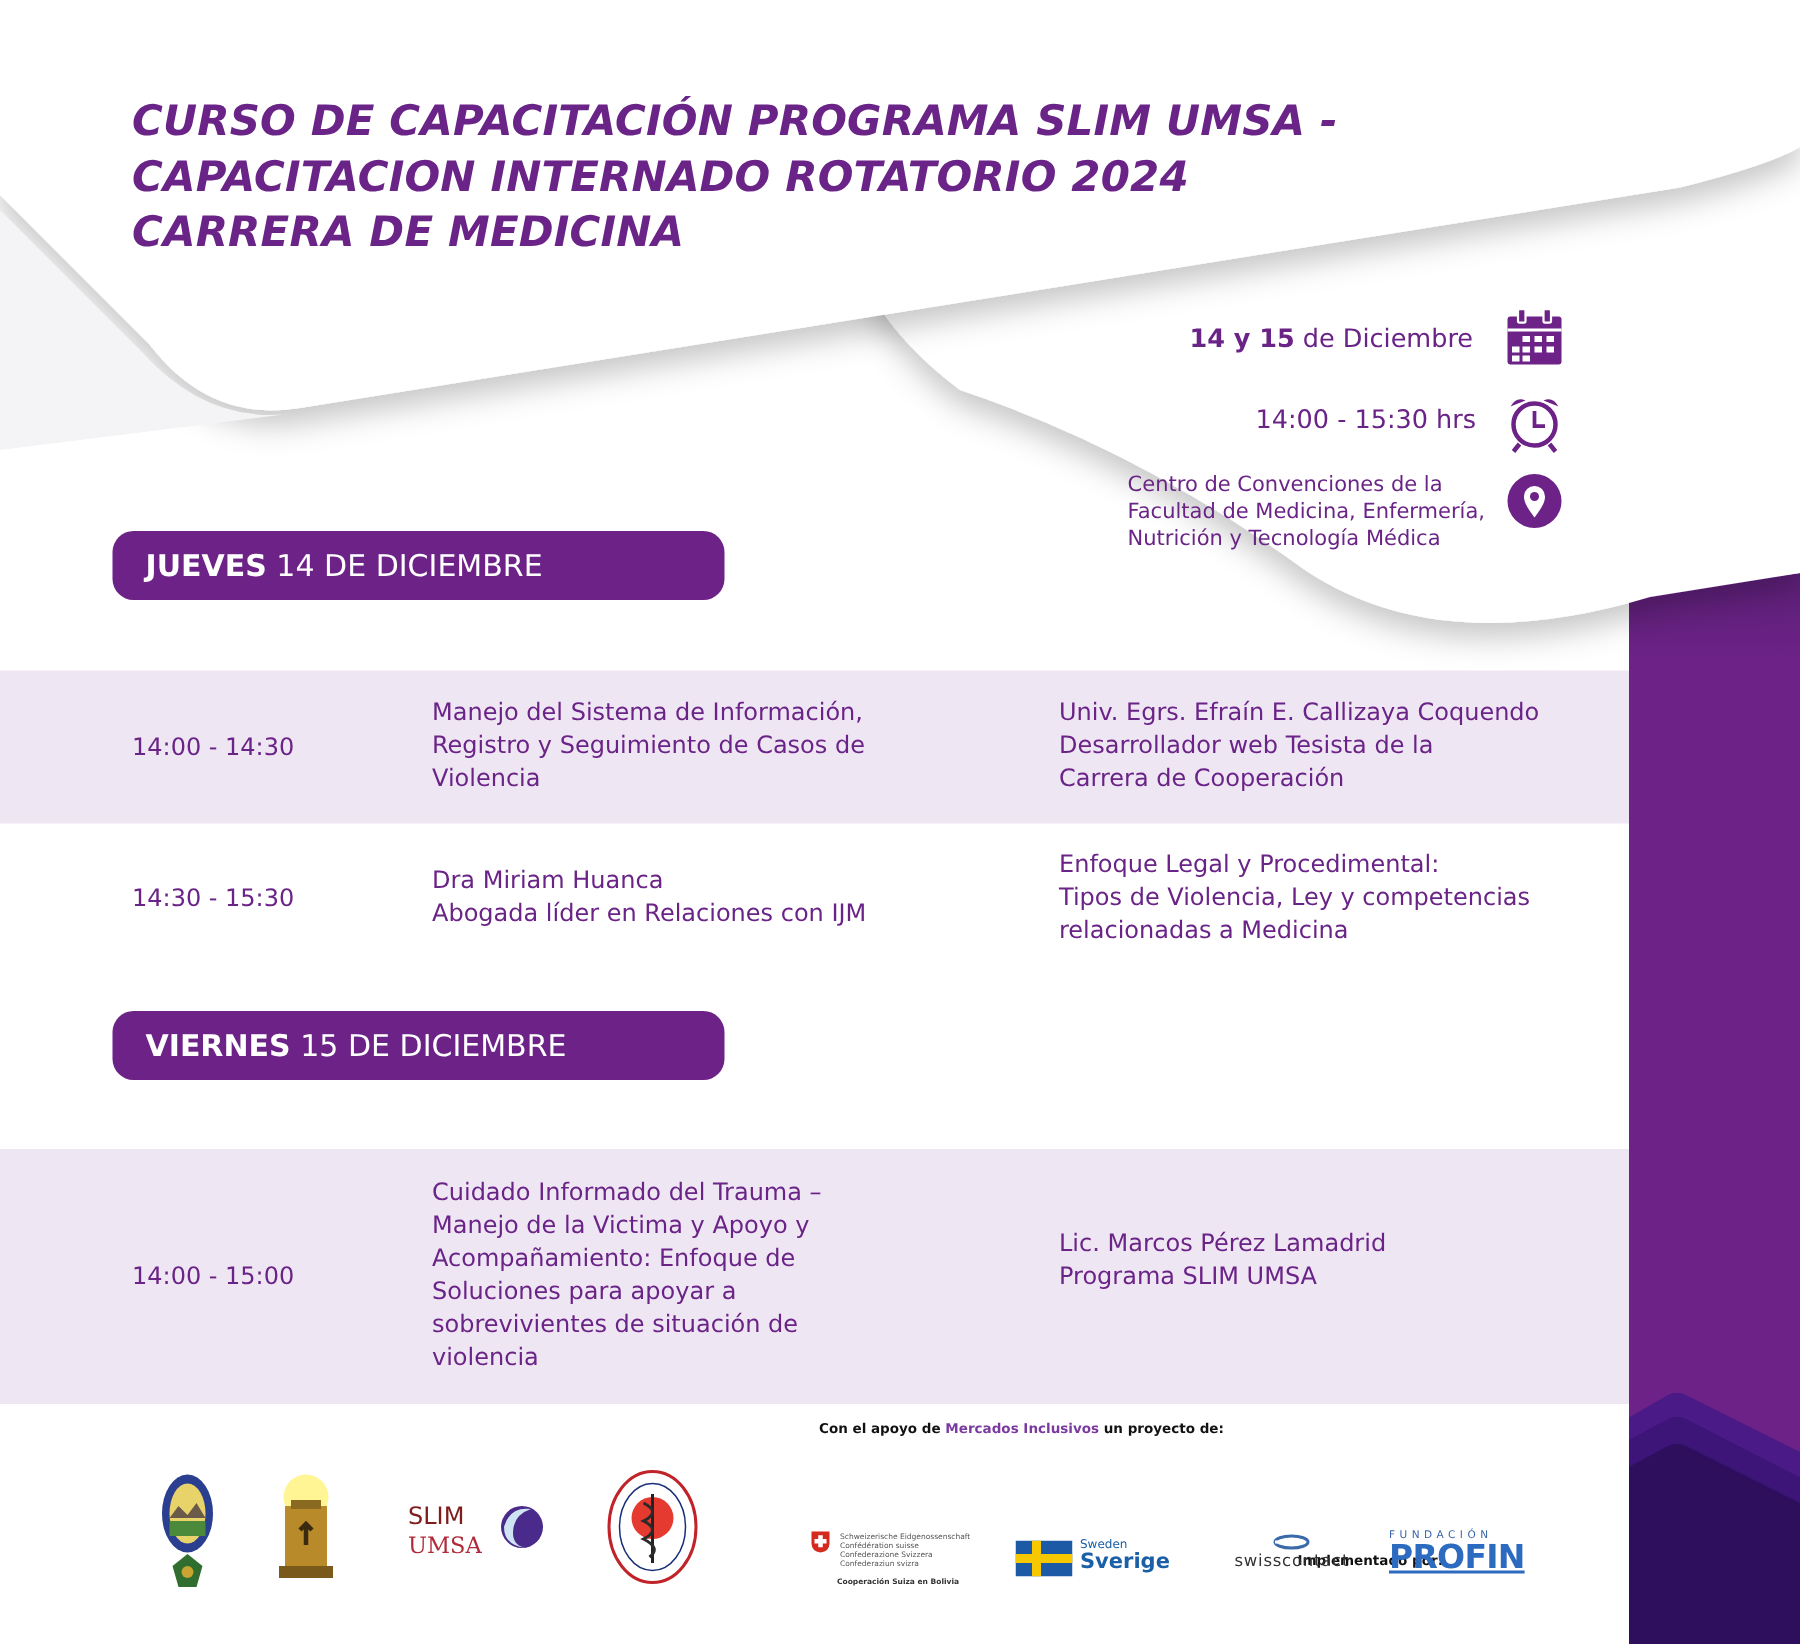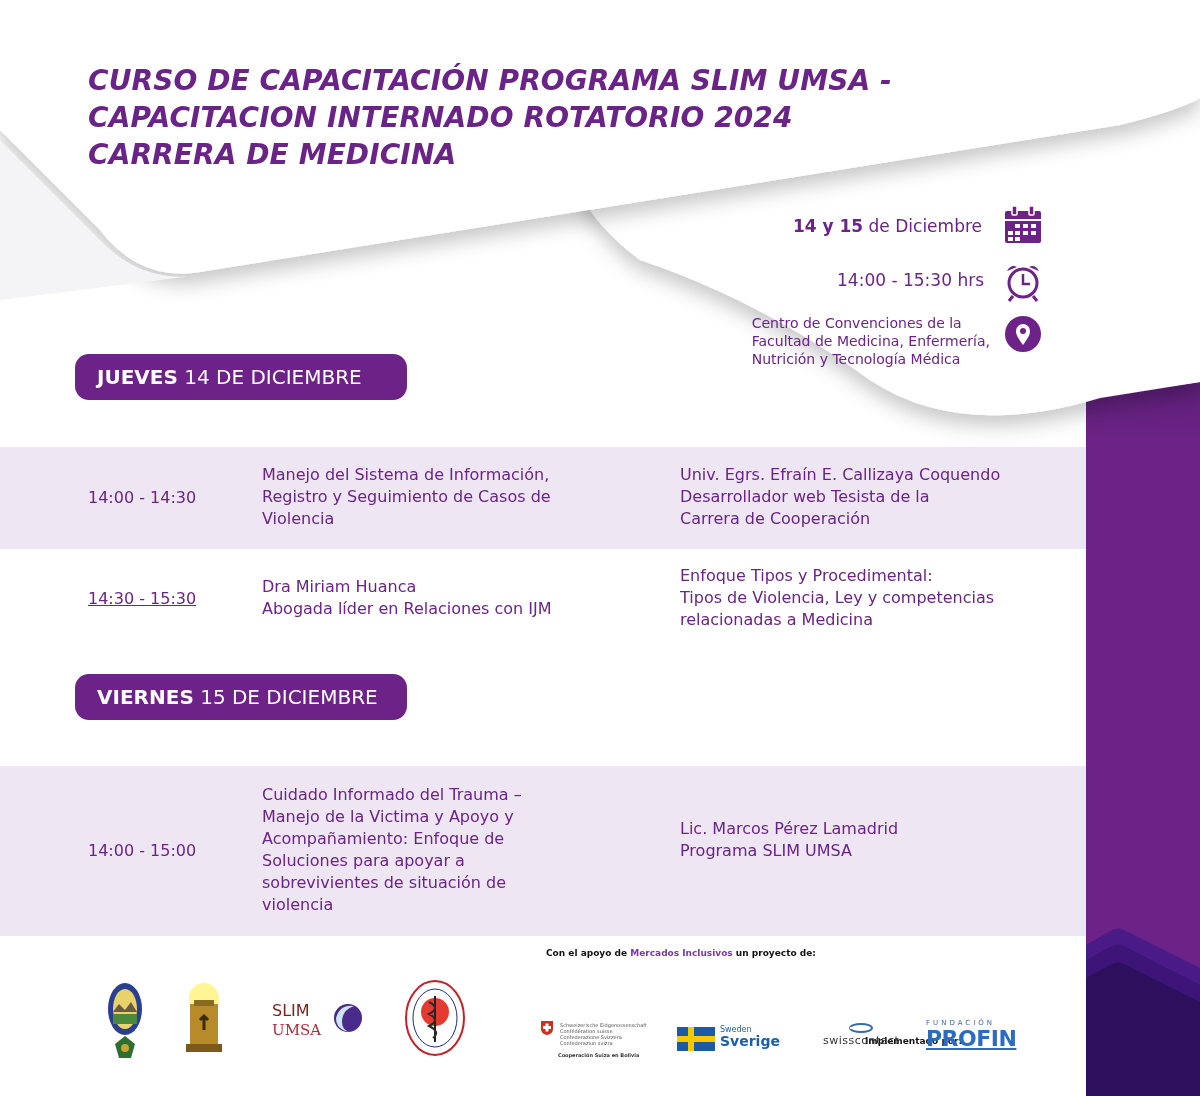--- a/index.html
+++ b/index.html
@@ -17,39 +17,39 @@
       font-family: "DejaVu Sans", sans-serif; }
     .info-date { top: 216px; font-size: 17px; }
     .info-date b { font-weight: 700; }
     .info-time { top: 270px; font-size: 17px; }
     .info-venue { top: 314px; font-size: 14px; line-height: 18px; right: 210px; }
     .icon { position: absolute; width: 40px; height: 40px; }
     .icon-cal { left: 1003px; top: 205px; }
     .icon-clock { left: 1003px; top: 262px; }
     .icon-pin { left: 1003px; top: 314px; }
 
-    .day-pill { position: absolute; left: 75px; width: 332px; height: 46px; background: #6c2286;
+    .day-pill { position: absolute; left: 75px; width: 408px; height: 46px; background: #6c2286;
       border-radius: 14px; color: #fff; font-family: "DejaVu Sans", sans-serif;
       font-size: 20px; line-height: 46px; padding-left: 22px; }
     .day-pill b { font-weight: 700; }
     .pill-1 { top: 354px; }
     .pill-2 { top: 674px; }
 
     .row { position: absolute; left: 0; width: 1086px; font-family: "DejaVu Sans", sans-serif;
       color: #6a2386; font-size: 16px; line-height: 22px; }
     .row.shaded { background: #efe6f4; }
     .row .c-time { position: absolute; left: 88px; }
     .row .c-mid { position: absolute; left: 262px; width: 380px; }
     .row .c-right { position: absolute; left: 680px; width: 400px; }
-    .row .c-mid span, .row .c-right span { display: block; }
+    .row .c-mid span, .row .c-right span { display: block; margin-left: 26px; }
 
     .r1 { top: 447px; height: 102px; }
     .r1 .c-time { top: 40px; } .r1 .c-mid { top: 17px; } .r1 .c-right { top: 17px; }
     .r2 { top: 549px; height: 100px; }
-    .r2 .c-time { top: 39px; text-decoration: underline; } .r2 .c-mid { top: 27px; } .r2 .c-right { top: 16px; }
+    .r2 .c-time { top: 39px; } .r2 .c-mid { top: 27px; } .r2 .c-right { top: 16px; }
     .r3 { top: 766px; height: 170px; }
     .r3 .c-time { top: 74px; } .r3 .c-mid { top: 18px; width: 310px; } .r3 .c-right { top: 52px; }
     .logo { position: absolute; }
     .f-caption { position: absolute; font-family: "DejaVu Sans", sans-serif; font-weight: 700;
       font-size: 9px; color: #111; }
     .f-caption .hl { color: #7a3aa0; }
     .swiss-text { position: absolute; left: 560px; top: 1022px; font-size: 5px; line-height: 6px; color: #555;
       font-family: "DejaVu Sans", sans-serif; }
     .swiss-coop { position: absolute; left: 558px; top: 1052px; font-size: 5px; font-weight: 700; color: #333;
       font-family: "DejaVu Sans", sans-serif; }
@@ -160,21 +160,21 @@
   </div>
 </div>
 
 <div class="row r2">
   <div class="c-time">14:30 - 15:30</div>
   <div class="c-mid">
     <span>Dra Miriam Huanca</span>
     <span>Abogada líder en Relaciones con IJM</span>
   </div>
   <div class="c-right">
-    <span>Enfoque Tipos y Procedimental:</span>
+    <span>Enfoque Legal y Procedimental:</span>
     <span>Tipos de Violencia, Ley y competencias</span>
     <span>relacionadas a Medicina</span>
   </div>
 </div>
 
 <div class="day-pill pill-2">
   <b>VIERNES</b><span> 15 DE DICIEMBRE</span>
 </div>
 
 <div class="row shaded r3">

